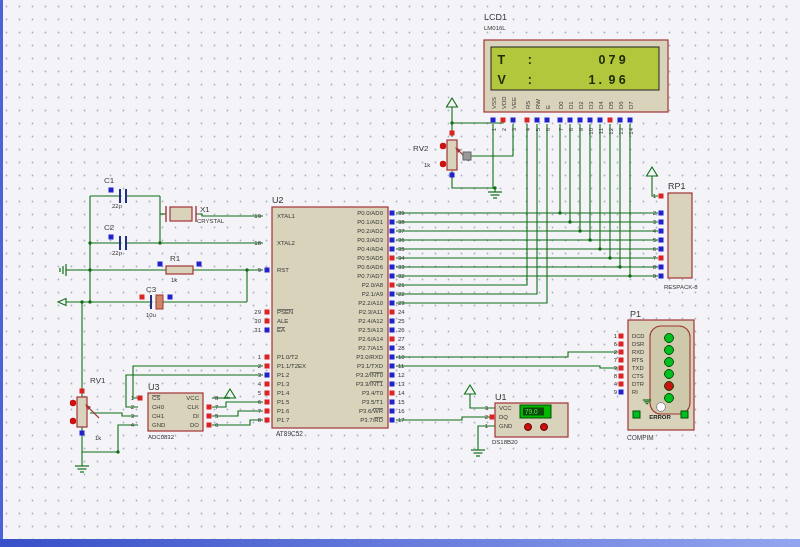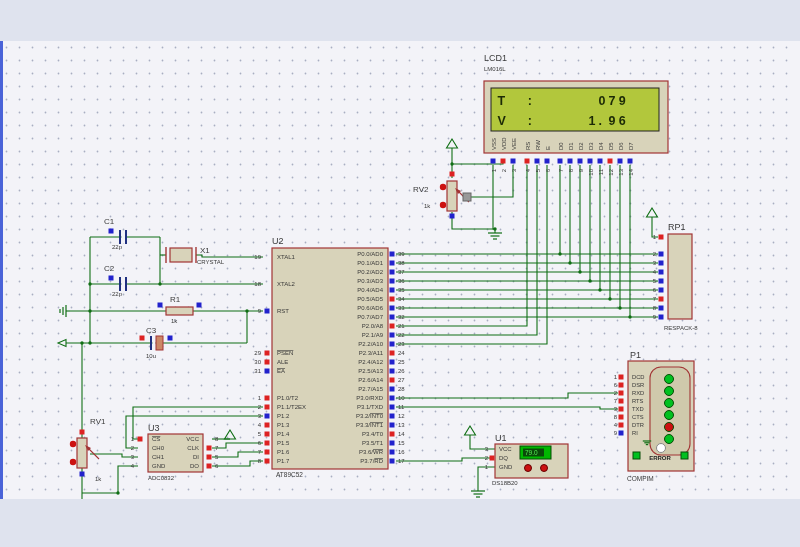--- a/index.html
+++ b/index.html
@@ -1,17 +1,17 @@
 <!DOCTYPE html>
 <html><head>
 <meta charset="utf-8">
 <style>
   html,body{margin:0;padding:0;background:#dfe3ee;}
-  .wrap{position:relative;width:800px;height:458px;overflow:hidden;background:#f3f3f8;
-        font-family:"Liberation Sans",sans-serif;margin-top:41px;}
+  .wrap{position:relative;width:800px;height:547px;overflow:hidden;background:#f3f3f8;
+        font-family:"Liberation Sans",sans-serif;}
   svg{display:block}
   text{font-family:"Liberation Sans",sans-serif;}
 </style>
 </head>
 <body>
 
 <div class="wrap">
   <svg id="schematic" width="800" height="547" viewBox="0 0 800 547">
       <g>
         <rect x="0" y="0" width="800" height="547" fill="#f3f3f8"></rect>

